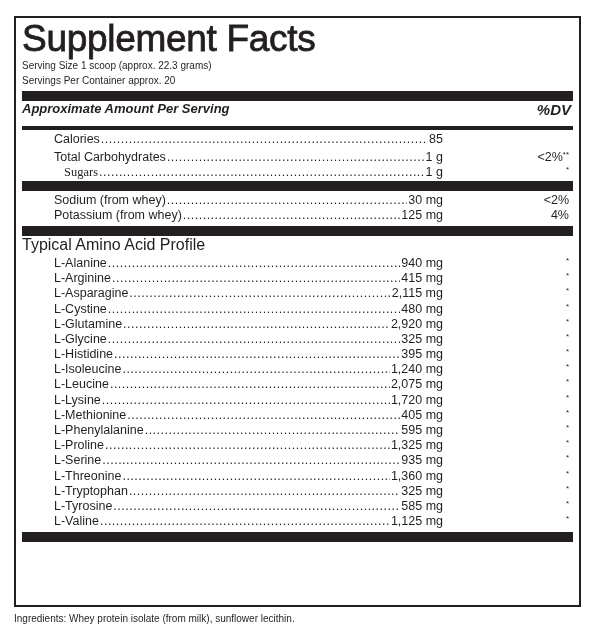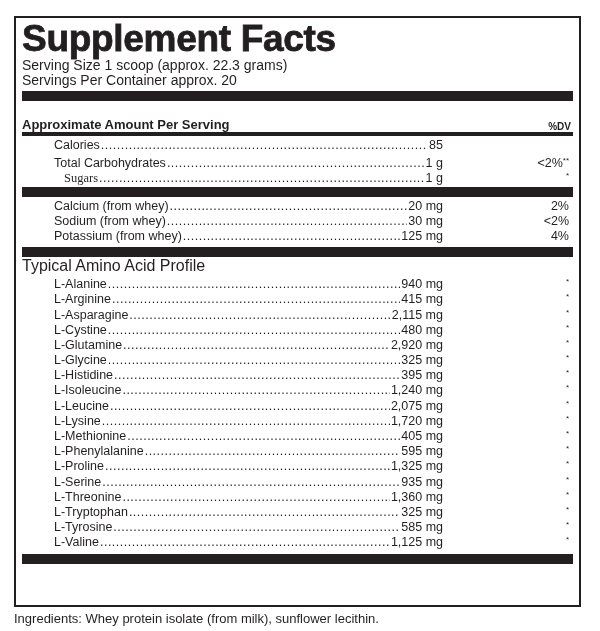--- a/index.html
+++ b/index.html
@@ -1,40 +1,40 @@
 <!DOCTYPE html>
 <html><head>
 <meta charset="utf-8">
 <style>
   html, body { margin: 0; padding: 0; background: #ffffff; }
   body { width: 600px; height: 631px; position: relative; overflow: hidden;
          font-family: "Liberation Sans", "DejaVu Sans", sans-serif; color: #231f20; }
   .panel { position: absolute; left: 14px; top: 16px; width: 567px; height: 591px;
            border: 2px solid #231f20; box-sizing: border-box; }
   .inner { position: absolute; left: 6px; right: 6px; top: 0; }
-  .title { font-weight: 700; font-size: 37px; line-height: 38px; letter-spacing: -0.3px;
+  .title { font-weight: 400; font-size: 37px; line-height: 38px; letter-spacing: -0.3px;
            margin-top: 2px; font-family: "Liberation Sans", sans-serif; -webkit-text-stroke: 0.8px #231f20; }
-  .meta { font-size: 14px; line-height: 15px; }
+  .meta { font-size: 10px; line-height: 15px; }
   .bar { background: #231f20; }
   .bar.thick { height: 10px; }
   .bar.thin { height: 4px; }
-  .hdr { display: flex; justify-content: space-between; align-items: flex-end; height: 31px; }
+  .hdr { display: flex; justify-content: space-between; align-items: flex-start; height: 25px; font-style: italic; }
   .hdr .l { font-weight: bold; font-size: 13px; }
-  .hdr .r { font-weight: bold; font-size: 10px; padding-right: 2px; }
+  .hdr .r { font-weight: bold; font-size: 15px; padding-right: 2px; }
   .row { display: flex; align-items: baseline; height: 15.2px; font-size: 12.5px; line-height: 15.2px; white-space: nowrap; margin-left: 32px; }
   .row .name { flex: 0 0 auto; }
   .row .dots { flex: 1 1 auto; overflow: hidden; margin: 0 1px; letter-spacing: 0.5px; color: #231f20; }
   .row .dots::before { content: "................................................................................................................................................................"; }
   .row .amt { flex: 0 0 auto; text-align: right; }
   .row .dvcell { flex: 0 0 130px; text-align: right; padding-right: 4px; box-sizing: border-box; }
   .row.sub .name { padding-left: 10px; font-family: Liberation Serif, serif; }
   .sup { font-size: 8px; vertical-align: 4px; }
   .sect-title { font-size: 16px; line-height: 16px; height: 16px; margin-top: 1px; }
   .foot { font-size: 12.5px; line-height: 17px; }
-  .ingredients { position: absolute; left: 14px; top: 611px; font-size: 13px; line-height: 16px; }
+  .ingredients { position: absolute; left: 14px; top: 611px; font-size: 10px; line-height: 16px; }
   .sp6 { height: 6px; }
   .sp3 { height: 3px; }
   .sp2 { height: 2px; }
 </style>
 </head>
 <body>
 
 <div class="panel">
   <div class="inner">
     <div class="title">Supplement Facts</div>
@@ -69,26 +69,20 @@
         <span class="dvcell"><span></span><span class="sup">*</span></span>
       </div>
     </div>
 
     <div class="sp3"></div>
     <div class="bar thick"></div>
     <div class="sp2"></div>
 
     <div>
       <div class="row">
-        <span class="name">Calcium (from whey)</span>
-        <span class="dots"></span>
-        <span class="amt">20 mg</span>
-        <span class="dvcell">2%</span>
-      </div>
-      <div class="row">
         <span class="name">Sodium (from whey) </span>
         <span class="dots"></span>
         <span class="amt">30 mg</span>
         <span class="dvcell">&lt;2%</span>
       </div>
       <div class="row">
         <span class="name">Potassium (from whey)</span>
         <span class="dots"></span>
         <span class="amt"> 125 mg</span>
         <span class="dvcell">4%</span>

